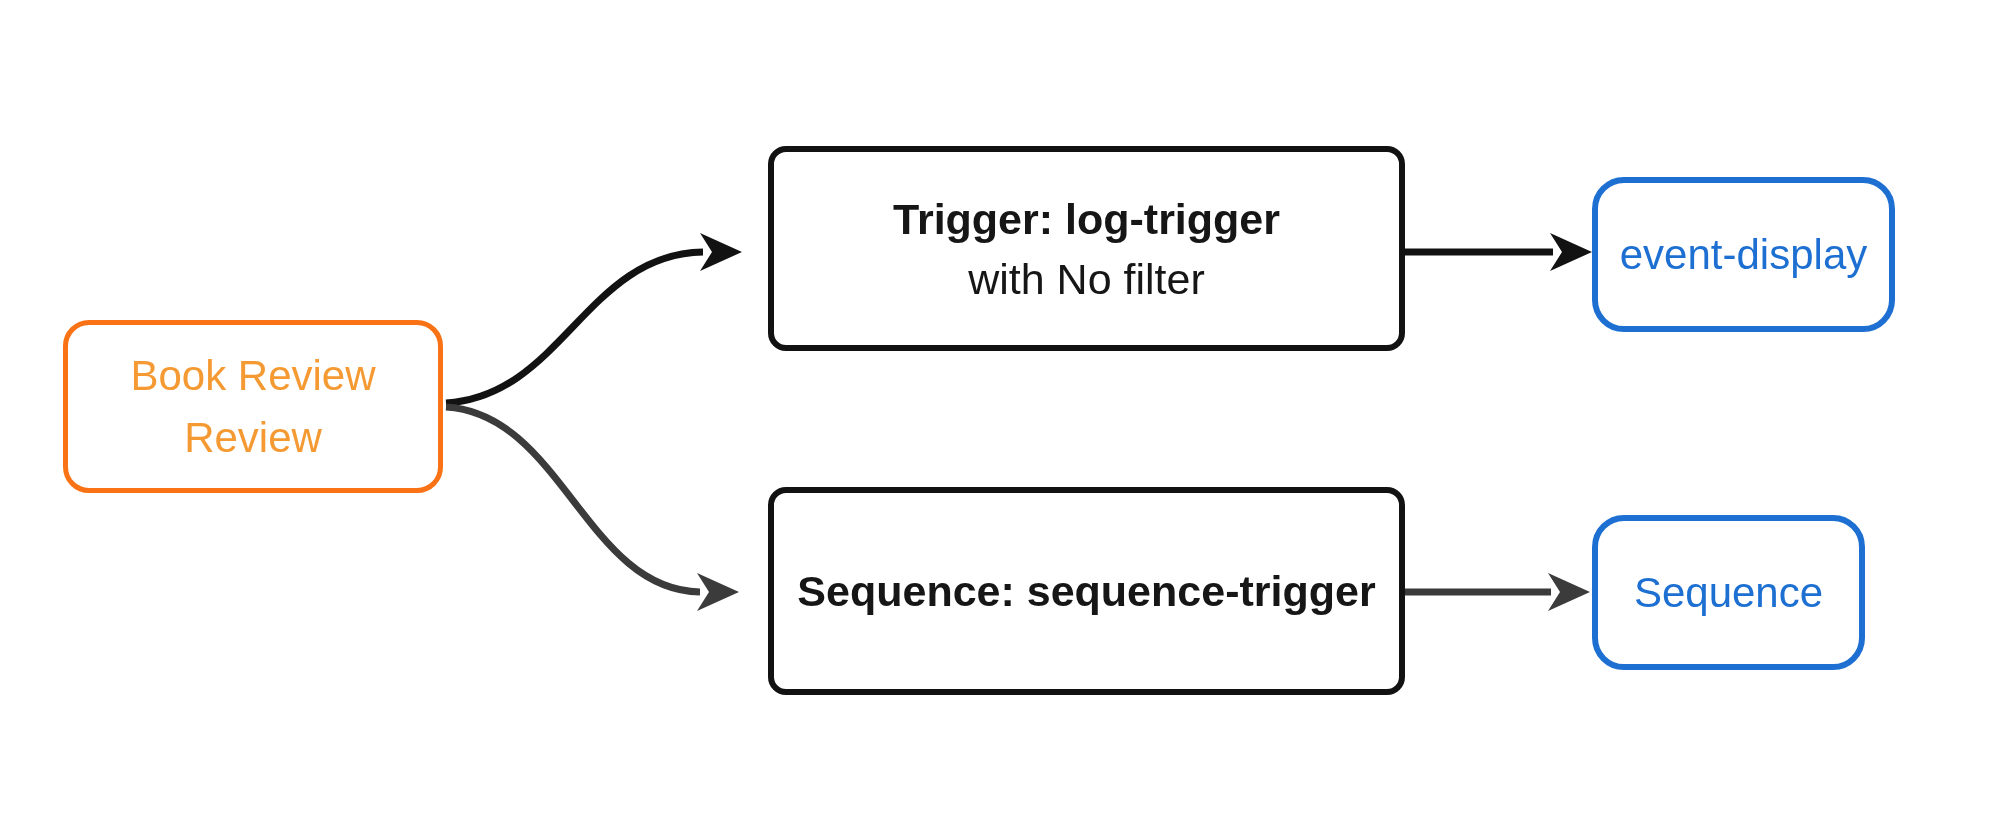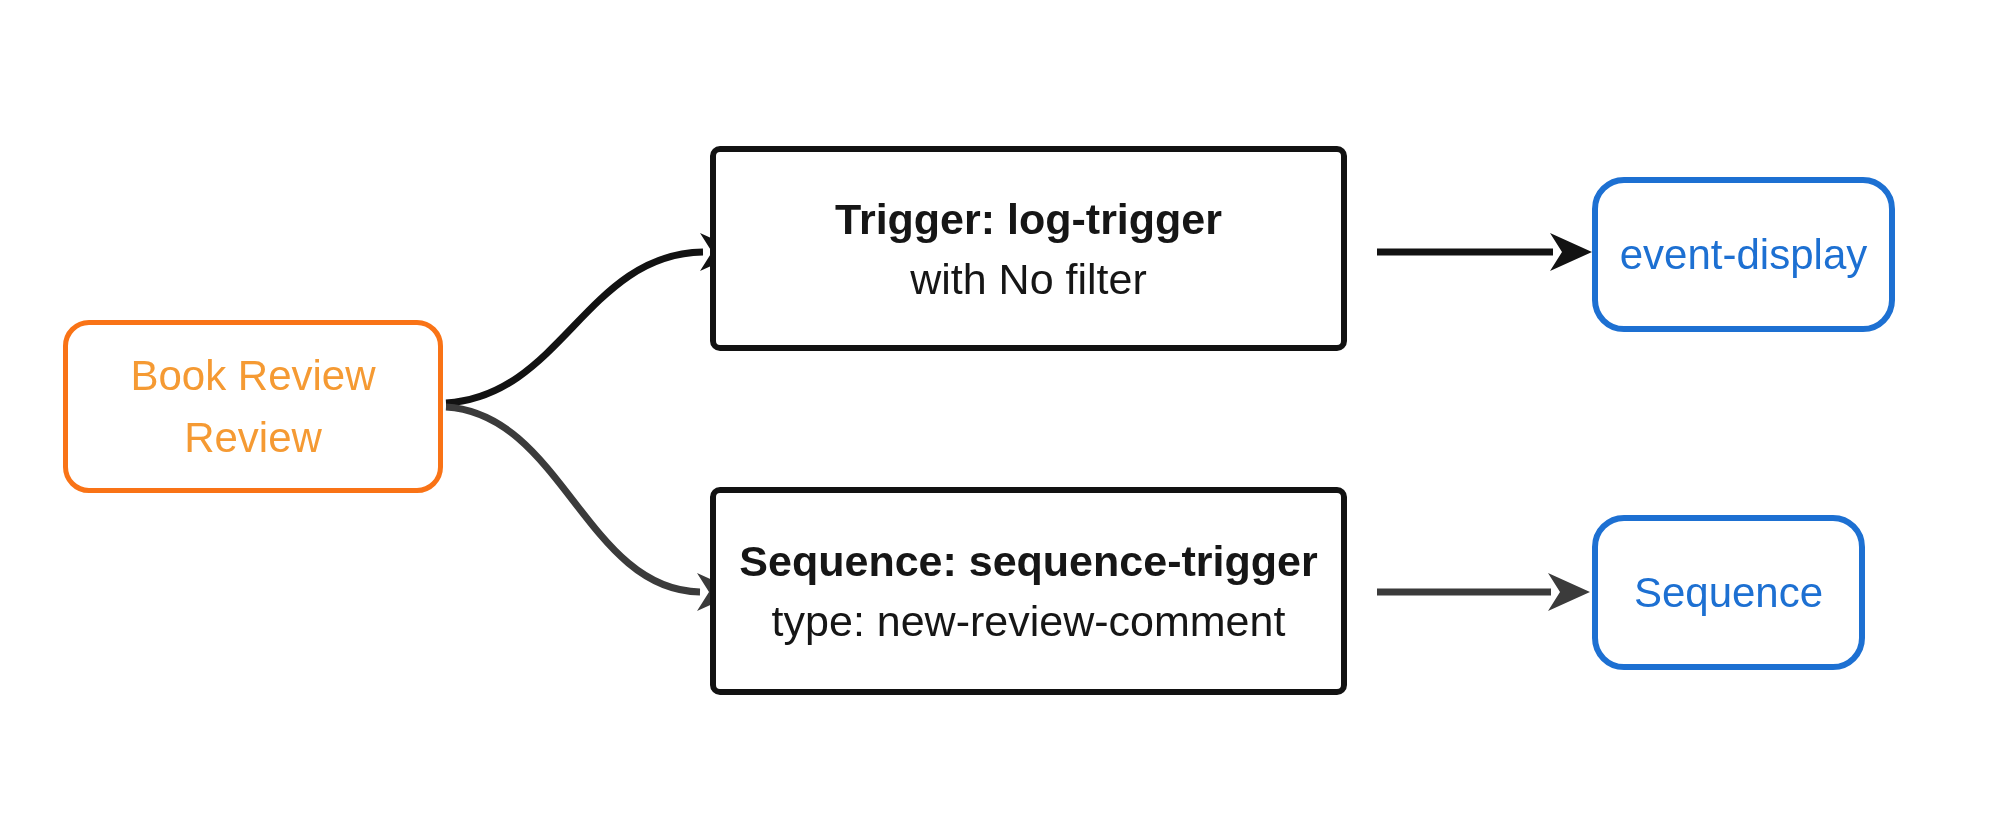--- a/index.html
+++ b/index.html
@@ -37,23 +37,23 @@
   .node-broker {
     left: 63px; top: 320px; width: 380px; height: 173px;
     border: 5px solid #f97316;
     border-radius: 26px;
     color: #f59a33;
     font-size: 42px;
   }
   .node-broker .line { line-height: 62px; }
 
   .node-trigger {
-    left: 710px; width: 637px;
+    left: 768px; width: 637px;
     border: 6px solid #121212;
-    border-radius: 10px;
+    border-radius: 18px;
     color: #161616;
     font-size: 43px;
   }
   .node-trigger-top { top: 146px; height: 205px; }
   .node-trigger-bottom { top: 487px; height: 208px; }
   .node-trigger .title { font-weight: 700; }
 
   .node-blue {
     left: 1592px; width: 303px; height: 155px;
     border: 6px solid #1d70d2;
@@ -88,21 +88,20 @@
     <div class="line">Review</div>
   </div>
 
   <div class="node node-trigger node-trigger-top">
     <div class="line title">Trigger: log-trigger</div>
     <div class="line">with No filter</div>
   </div>
 
   <div class="node node-trigger node-trigger-bottom">
     <div class="line title">Sequence: sequence-trigger</div>
-    <div class="line">type: new-review-comment</div>
   </div>
 
   <div class="node node-blue node-blue-top">
     <div class="line">event-display</div>
   </div>
 
   <div class="node node-blue node-blue-bottom">
     <div class="line">Sequence</div>
   </div>
 

